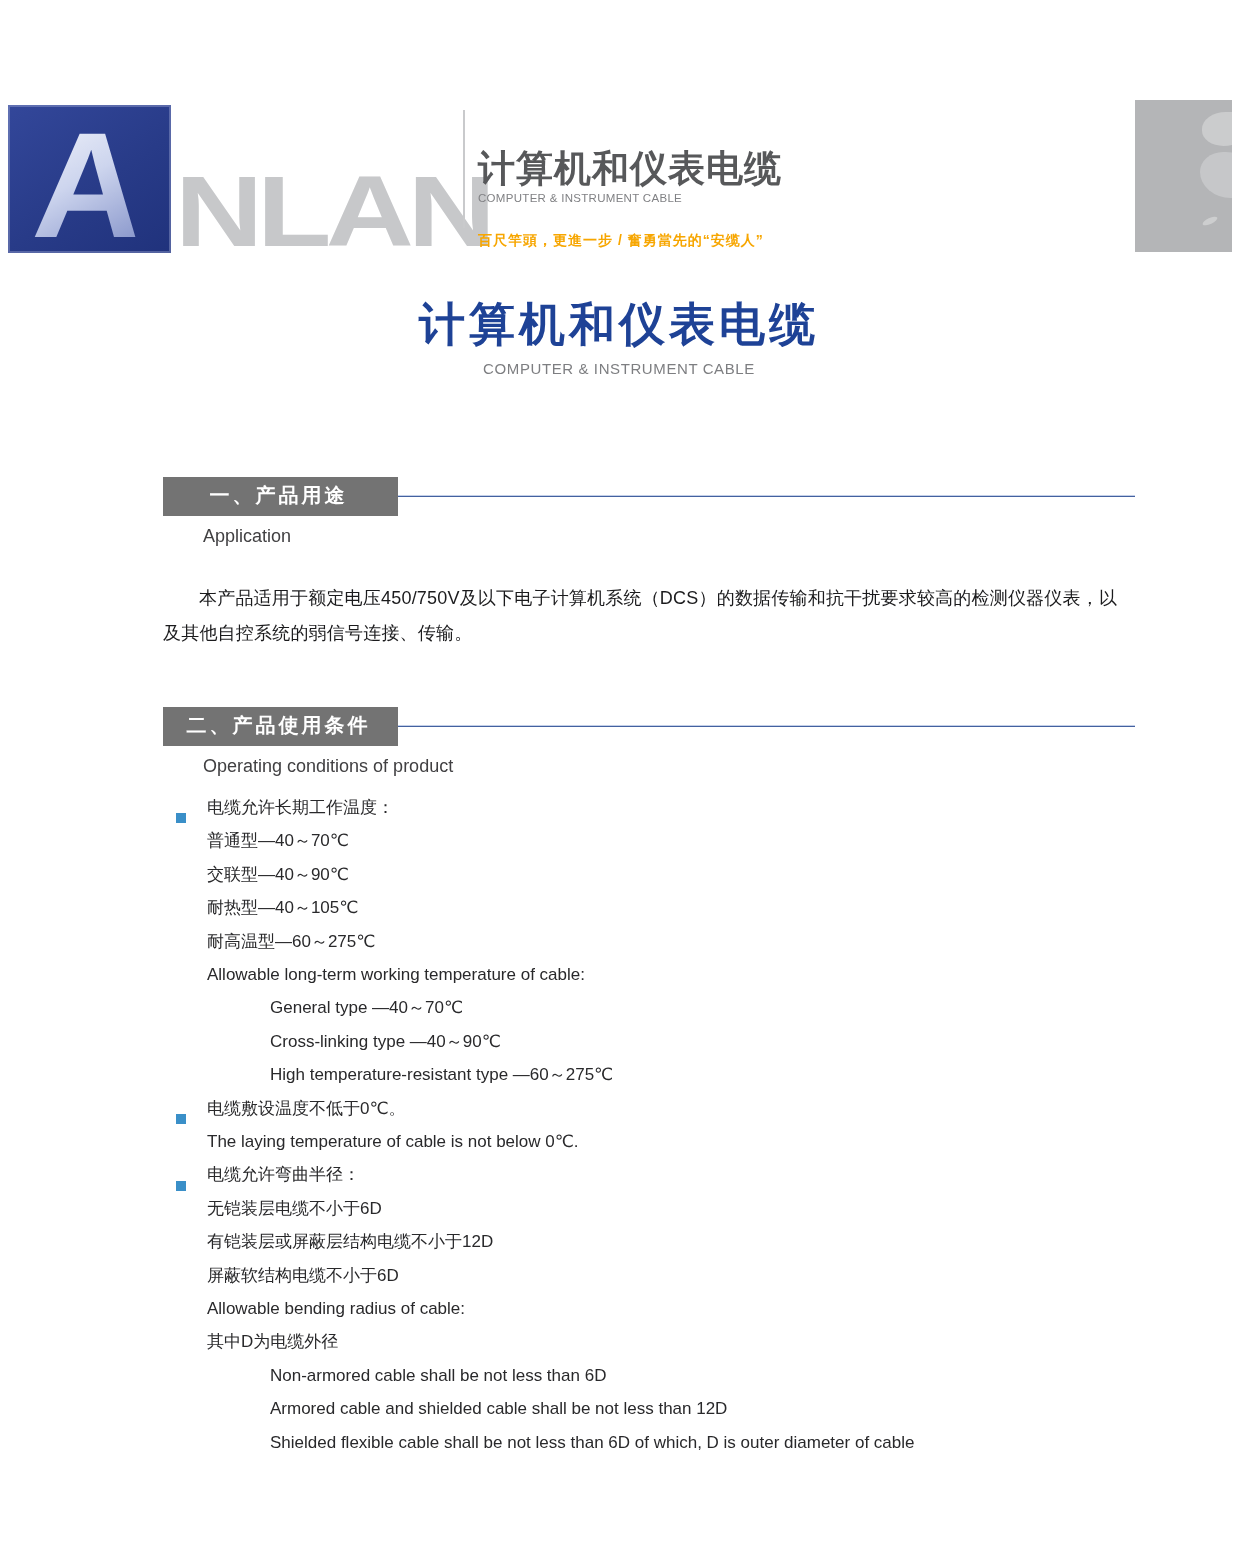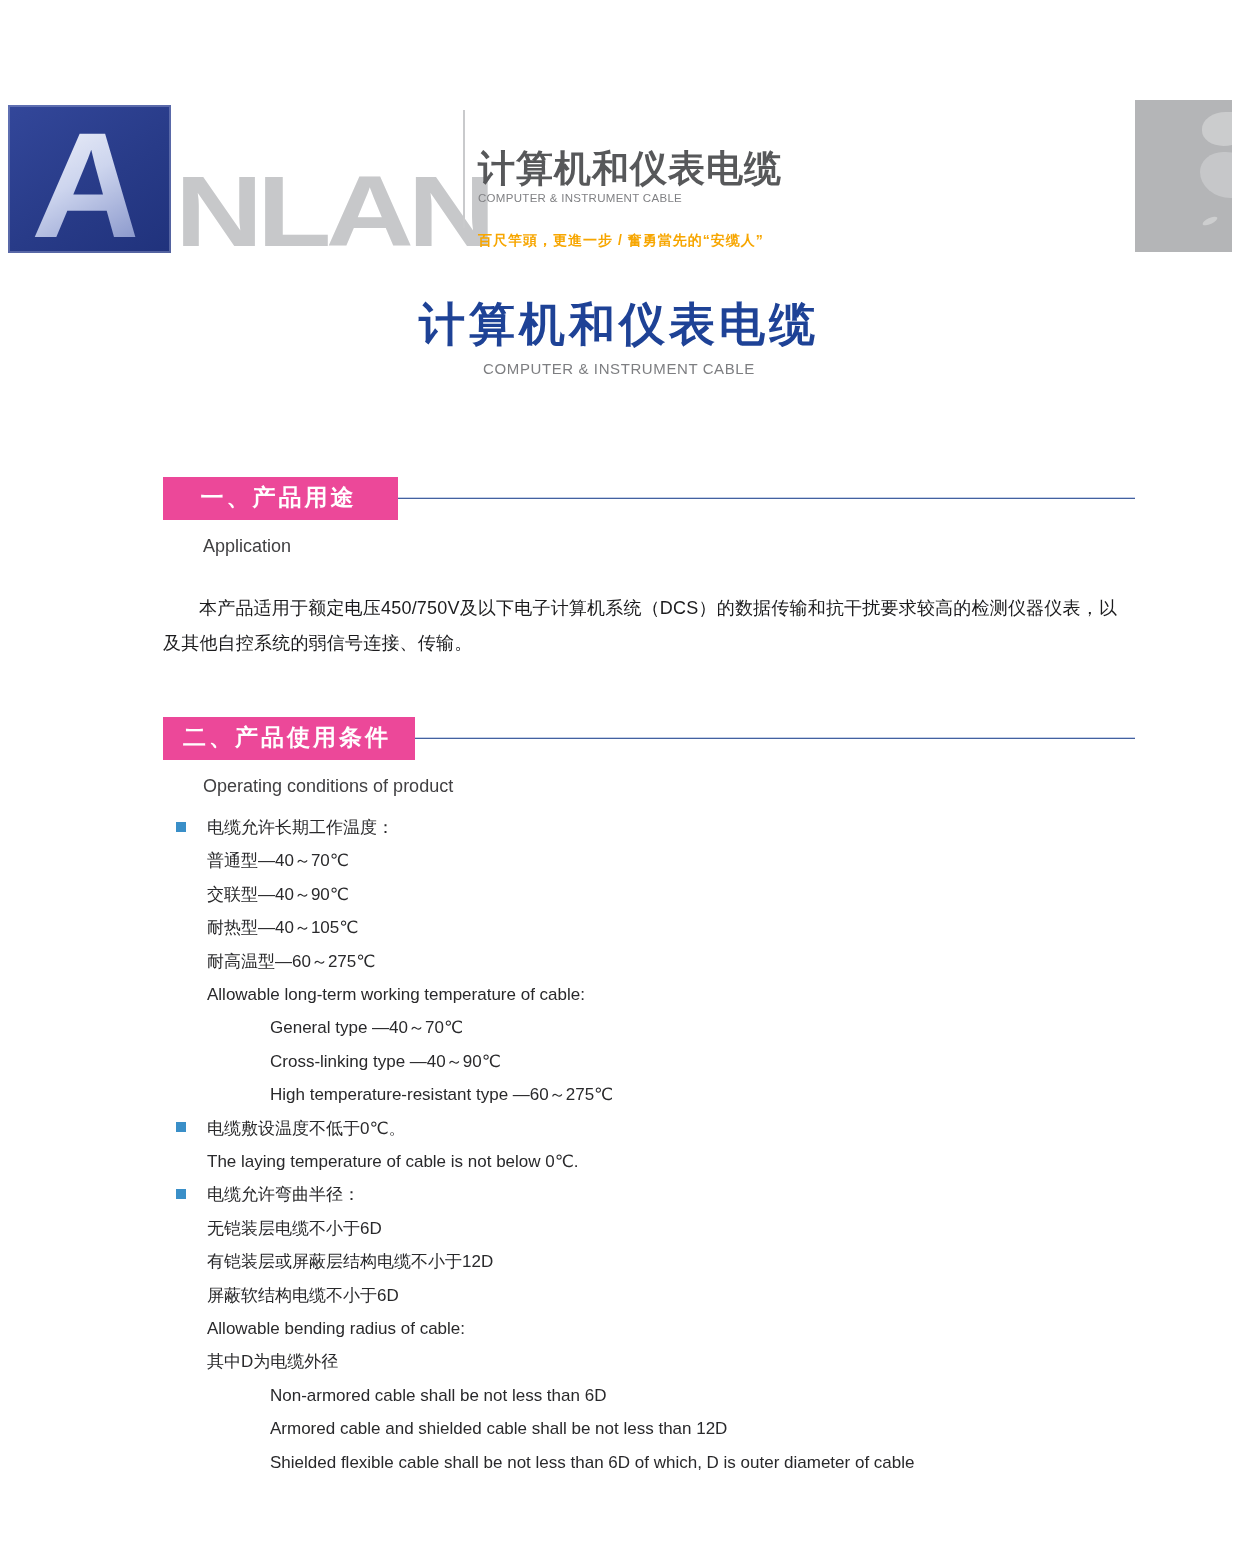--- a/index.html
+++ b/index.html
@@ -82,48 +82,48 @@
     font-size: 15px; color: #7d7e81; margin-top: 9px; letter-spacing: 0.6px;
   }
 
   
   .content { margin-left: 163px; width: 972px; }
 
   .sec-head { display: flex; align-items: center; }
   .sec-head.first { margin-top: 100px; }
   .sec-head.second { margin-top: 56px; }
   .sec-box {
-    background: #ec4899; color: #ffffff;
-    font-size: 23px; font-weight: bold; letter-spacing: 3px;
+    background: #737373; color: #ffffff;
+    font-size: 20px; font-weight: bold; letter-spacing: 3px;
     padding: 5px 24px 7px 20px; min-width: 235px; text-align: center;
   }
   .sec-rule {
     flex: 1; height: 2px; background: #44619f;
     border-top: 1px solid #c3cfe8;
   }
 
   .sec-sub {
-    margin-top: 16px; padding-left: 40px;
+    margin-top: 10px; padding-left: 40px;
     font-size: 18px; color: #414042;
   }
 
   .zh-para {
     margin-top: 34px; font-size: 18px; color: #1b1b1d;
     line-height: 35px; text-indent: 2em; letter-spacing: 0.2px;
   }
   .en-para {
     margin-top: 12px; font-size: 17px; color: #353537;
     line-height: 34px; text-indent: 2em; text-align: justify;
   }
 
   .cond-list { margin-top: 14px; }
   .row { font-size: 17px; color: #29292b; line-height: 33.4px; }
   .row.plain { padding-left: 44px; }
   .row.indent { padding-left: 107px; }
-  .row.bullet { padding-left: 13px; display: flex; align-items: center; }
+  .row.bullet { padding-left: 13px; display: flex; align-items: flex-end; }
   .sq {
     display: inline-block; width: 10px; height: 10px; background: #3a8fc8;
     margin-right: 21px; flex: 0 0 auto; transform: translateY(-1px);
   }
 </style>
 </head>
 <body>
 
 <div class="page">
 

